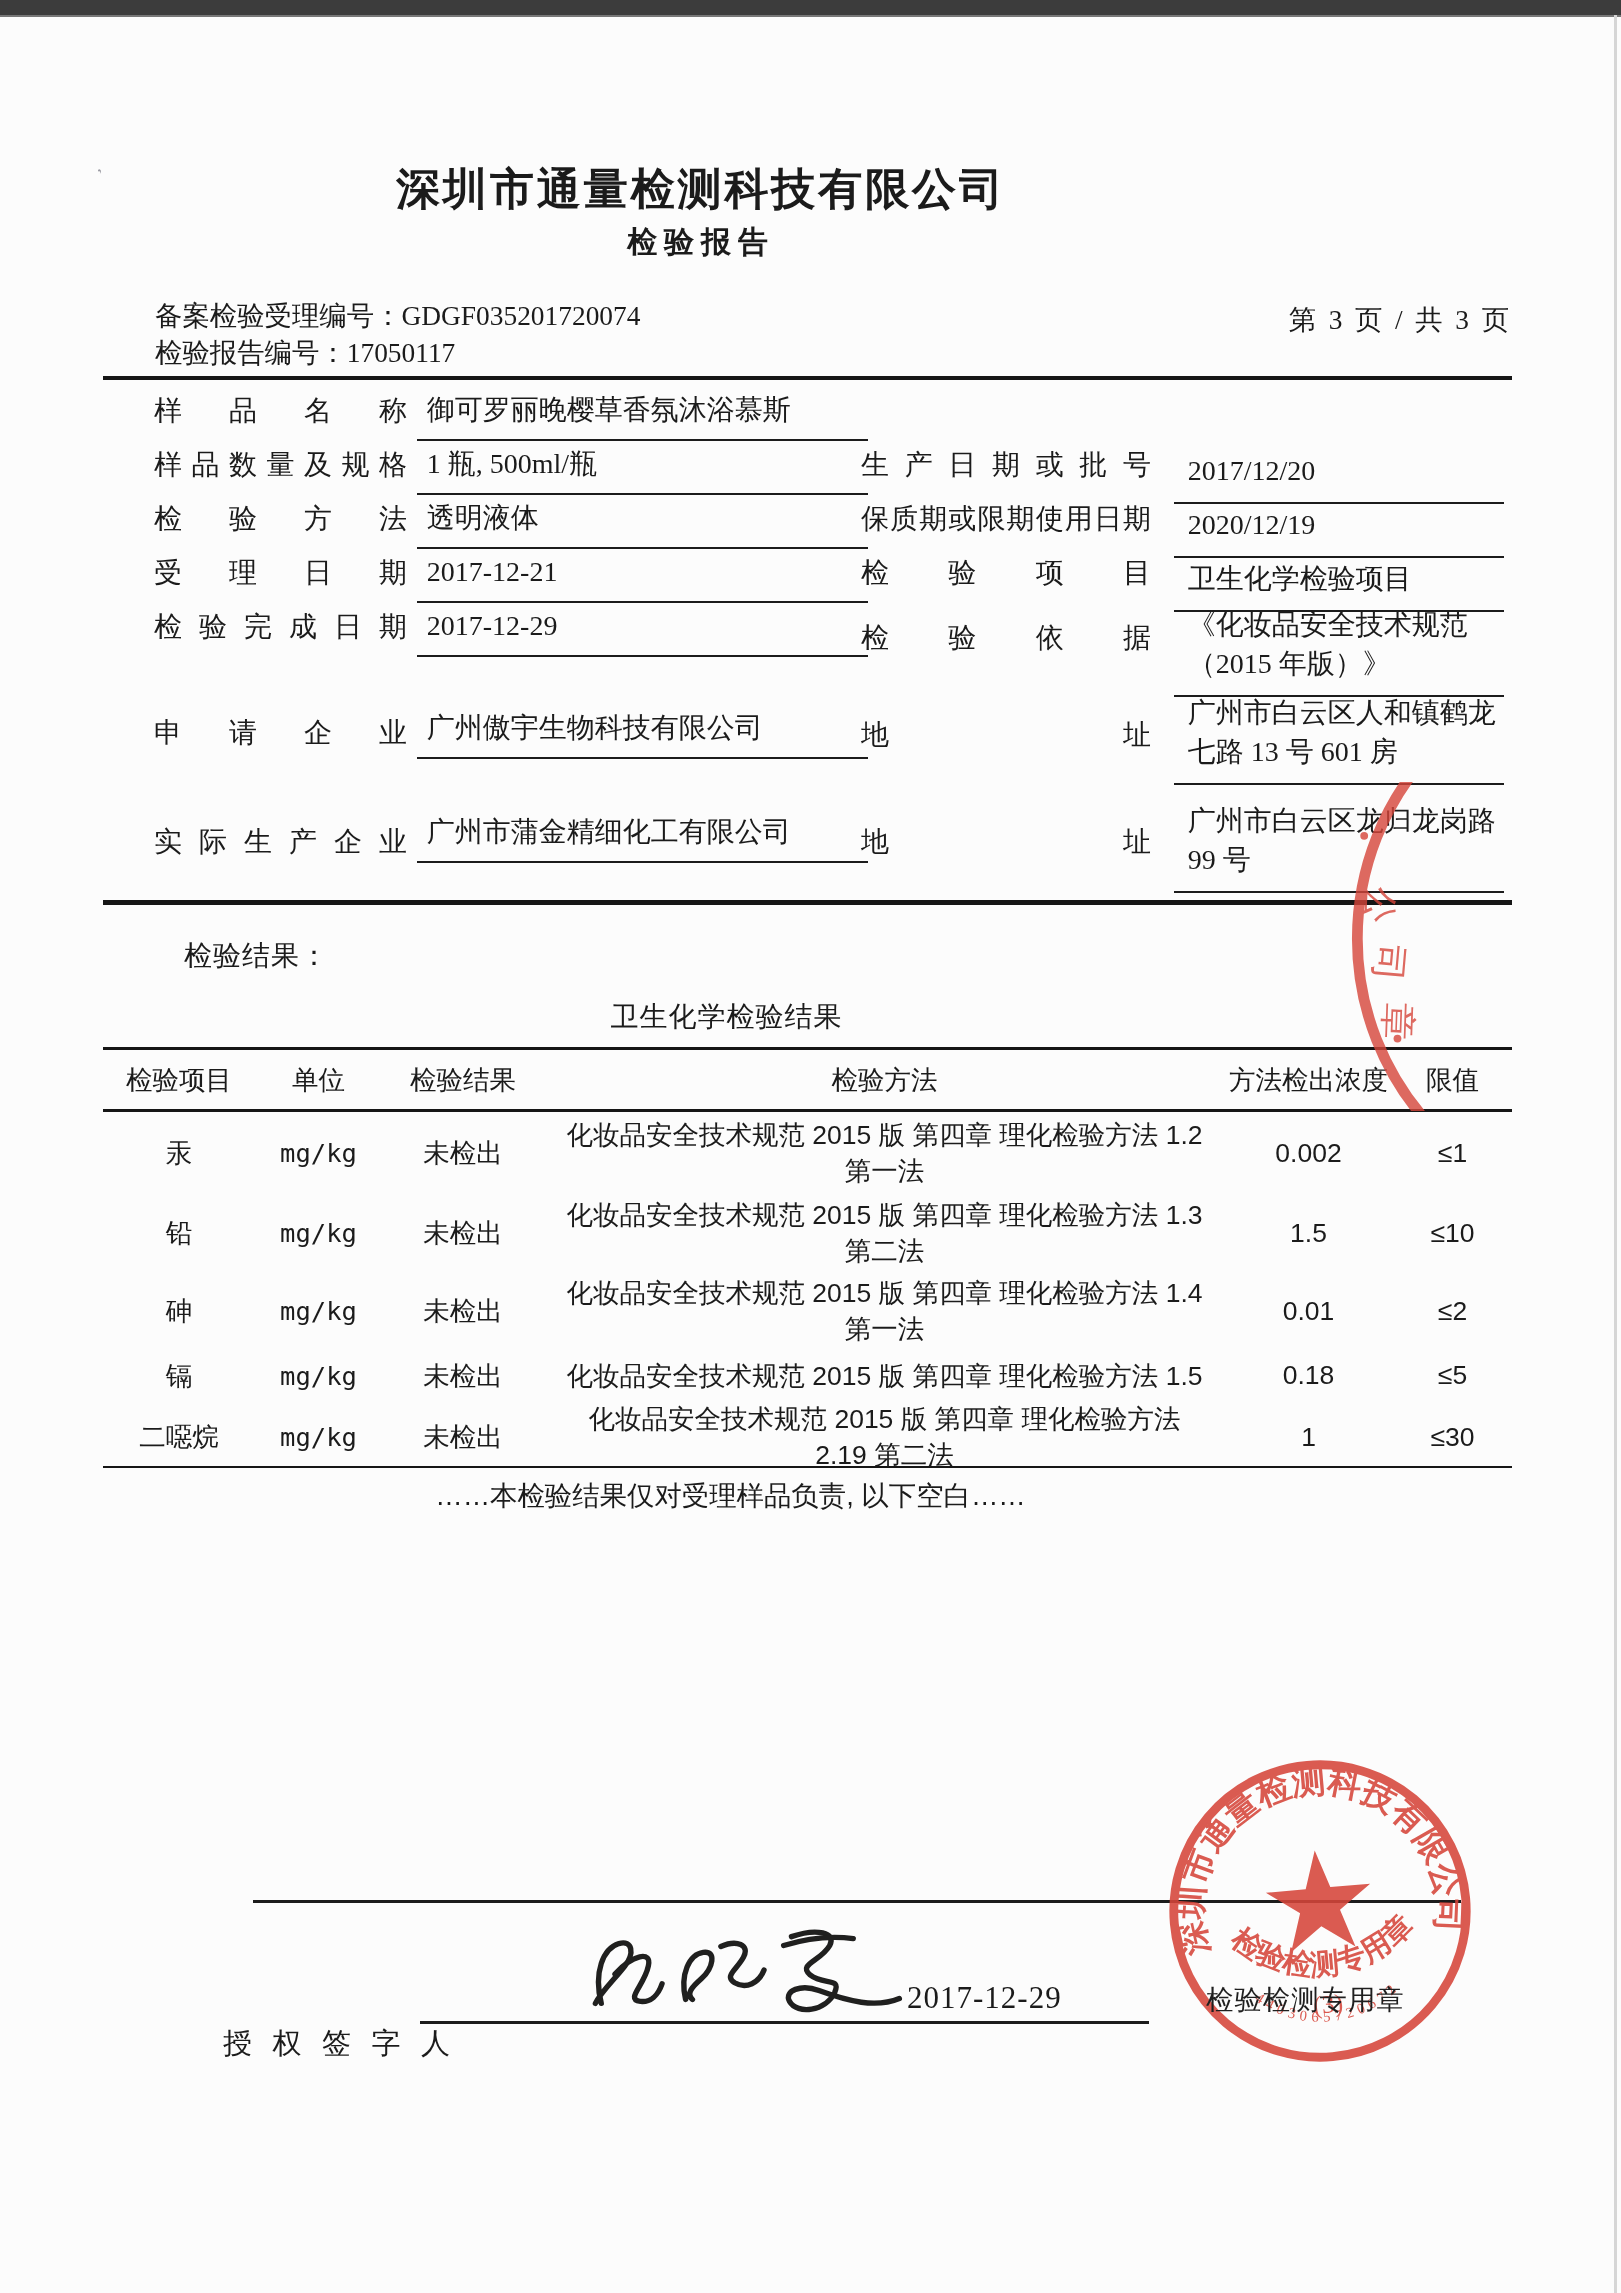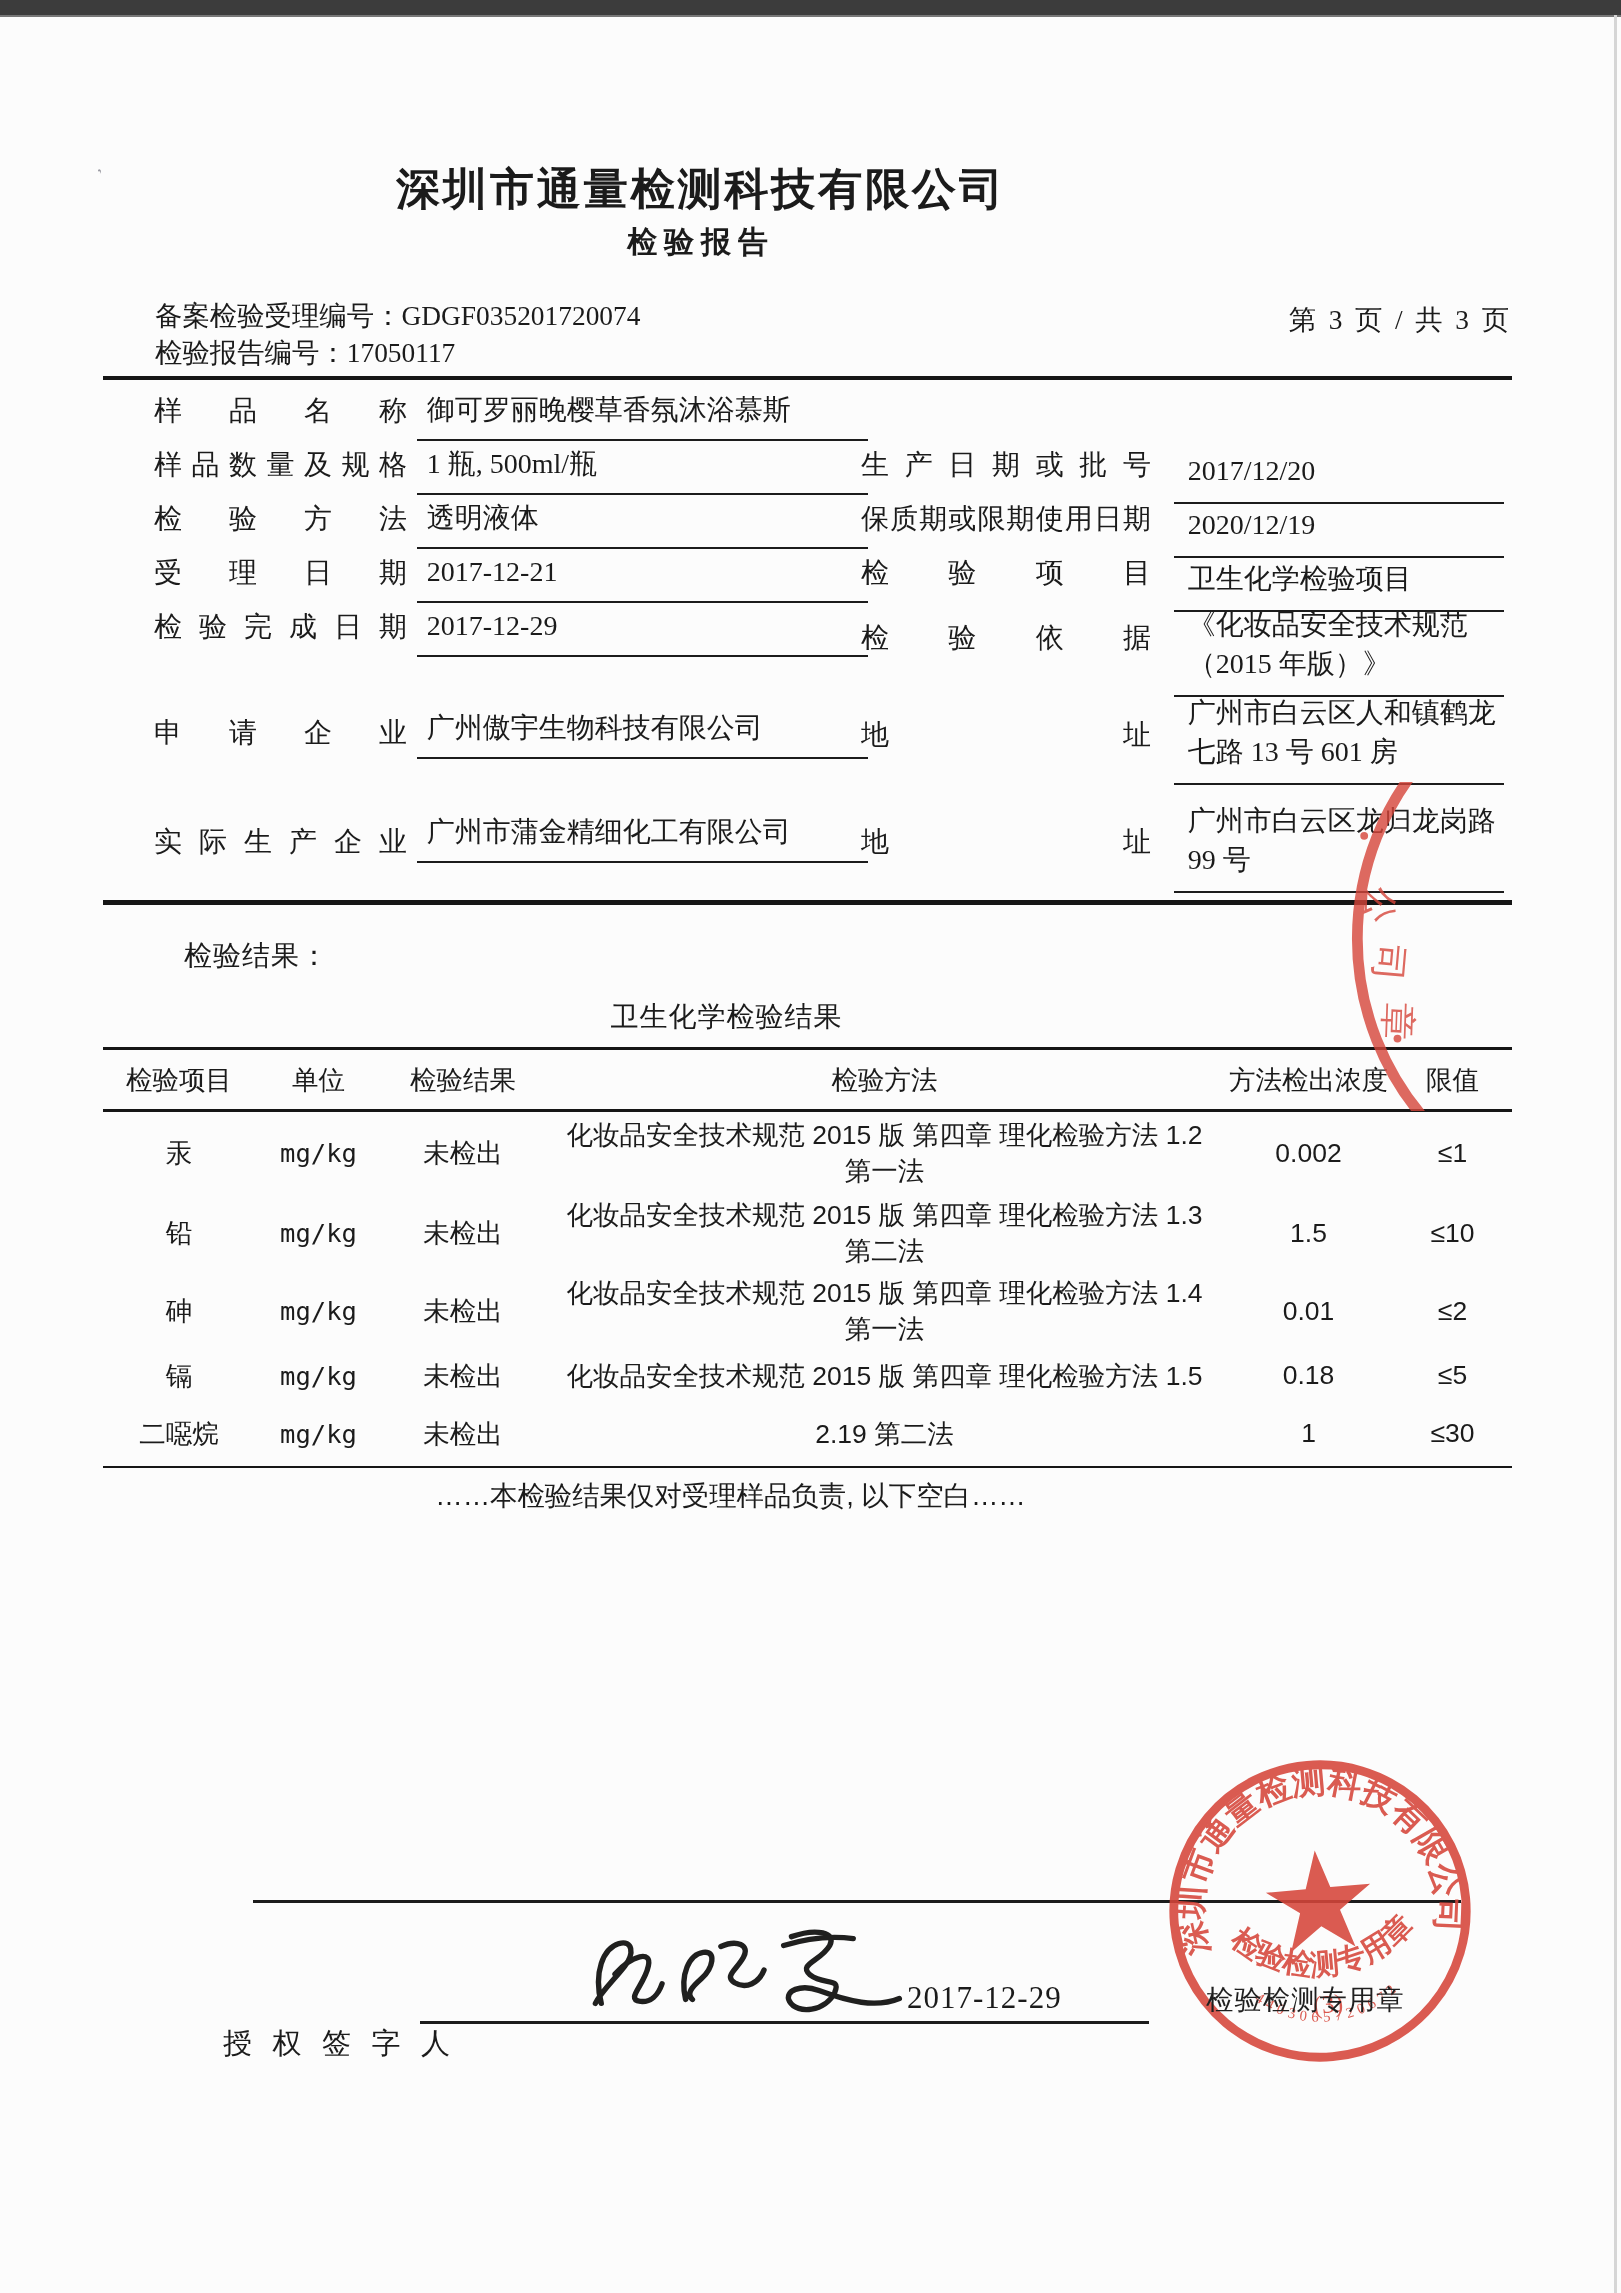--- a/index.html
+++ b/index.html
@@ -165,20 +165,21 @@
       </div>
       <div class="c">0.18</div>
       <div class="c">≤5</div>
     </div>
 
     <div class="grid" style="height:65px">
       <div class="c">二噁烷</div>
       <div class="c un">mg/kg</div>
       <div class="c">未检出</div>
       <div class="c me">
+        <div>化妆品安全技术规范 2015 版 第四章 理化检验方法</div>
         <div>2.19 第二法</div>
       </div>
       <div class="c">1</div>
       <div class="c">≤30</div>
     </div>
   </div>
 
   <div class="abs note sans">……本检验结果仅对受理样品负责, 以下空白……</div>
 
   <div class="abs line-top-sign"></div>

